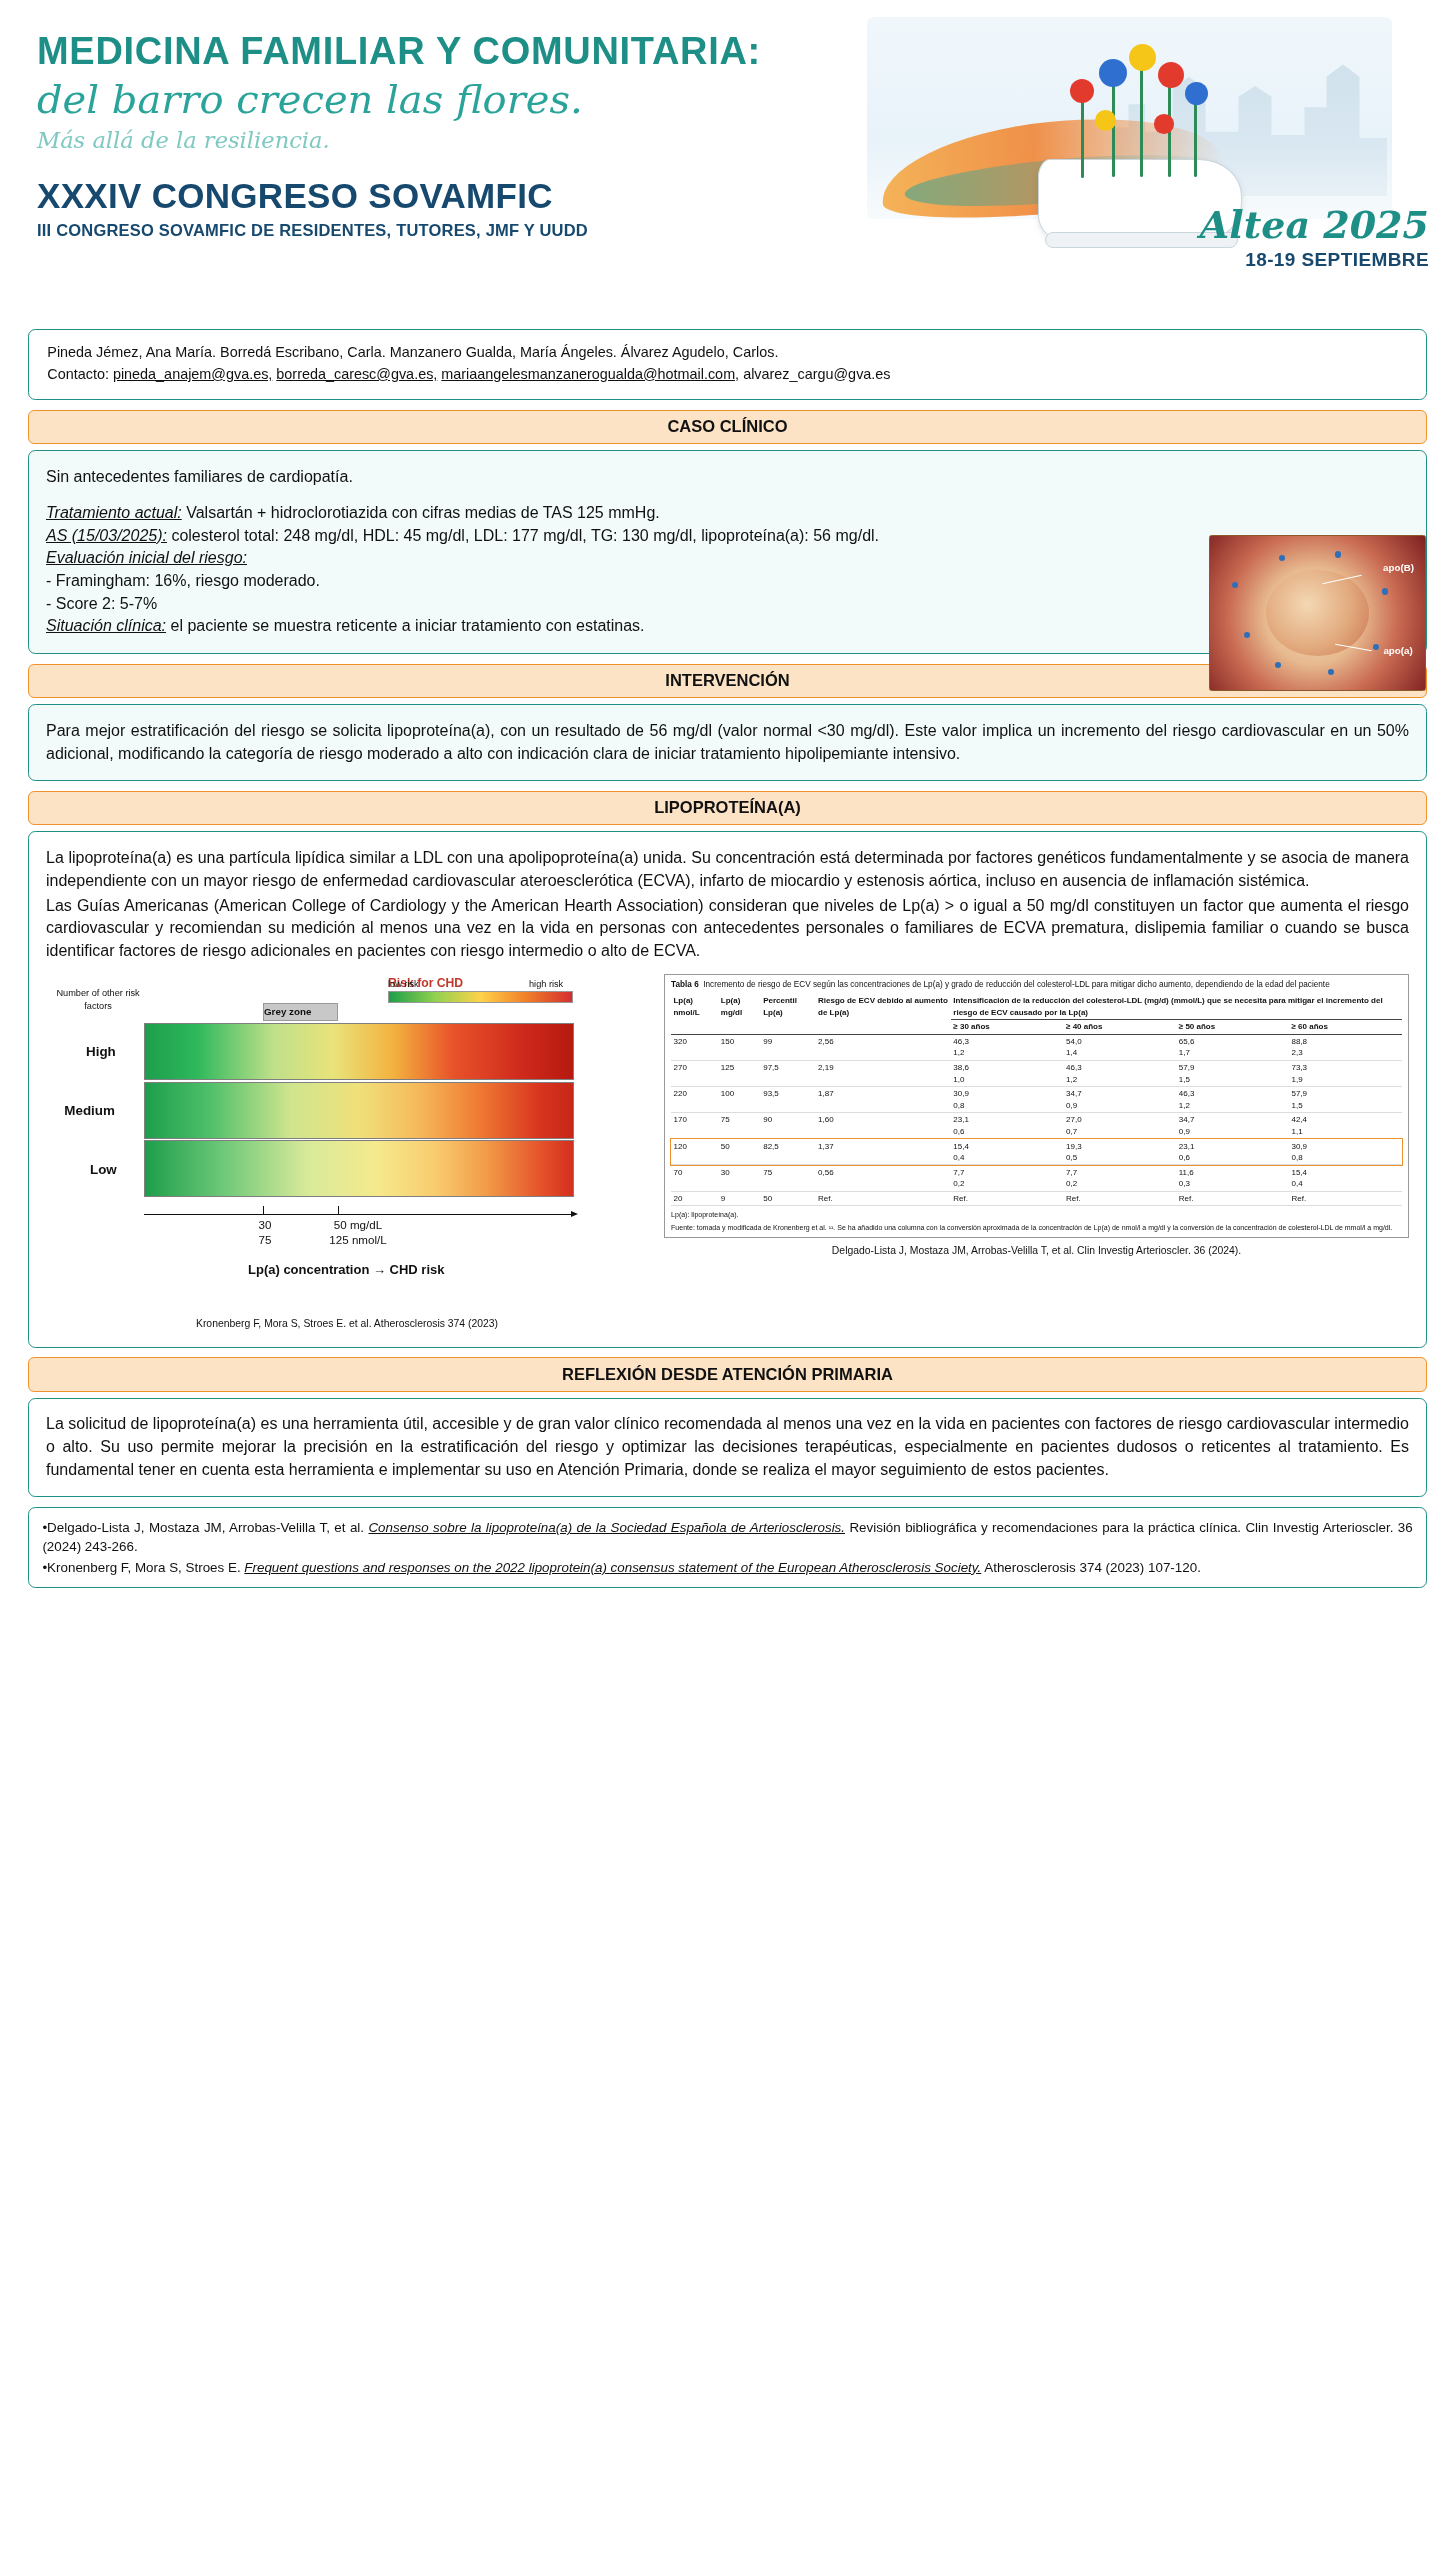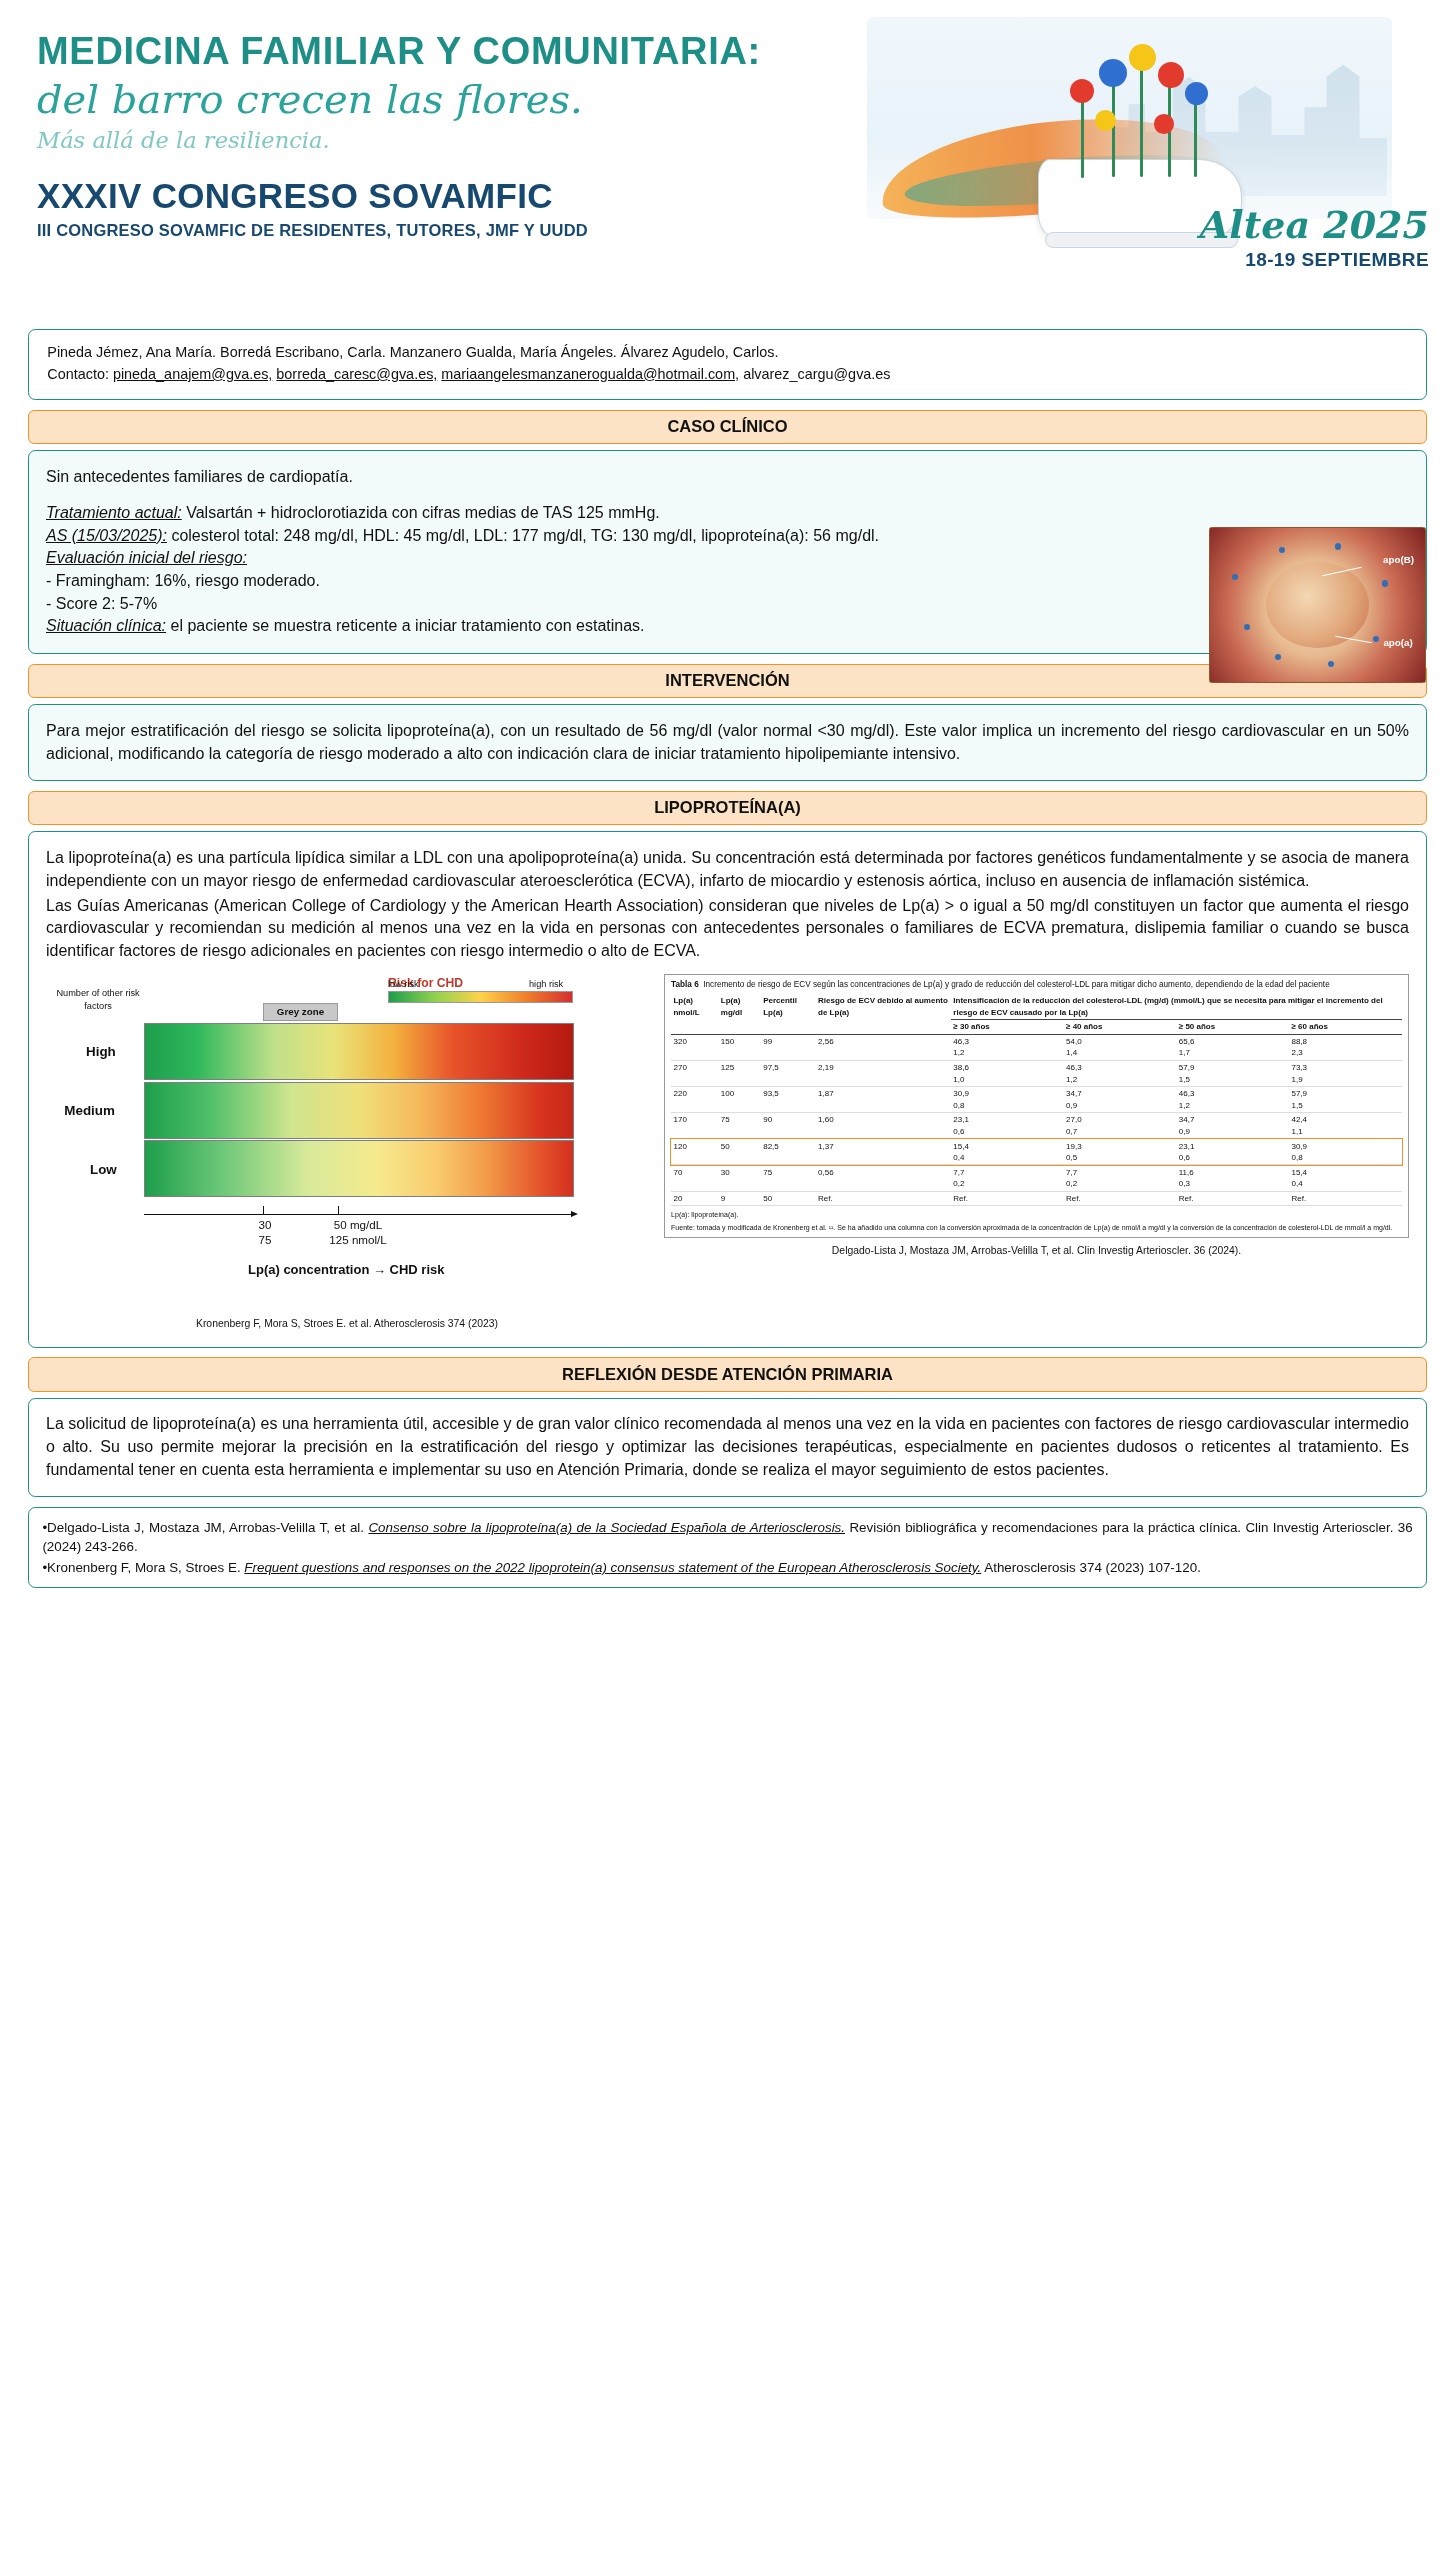--- a/index.html
+++ b/index.html
@@ -97,21 +97,21 @@
     border:1.8px solid #1d8f86; border-radius:7.3px; background:#f2fafa;
     padding:14.7px 17px; margin-top:6.1px; font-size:16px; line-height:1.42; color:#111;
   }
   .sec-body.plain { background:#ffffff; }
   .u { text-decoration:underline;font-style:italic; }
   .just { text-align:justify; }
 
   
   .case-row { position:relative; }
   .case-img {
-    position:absolute; right:0px; top:76px; width:215px; height:154px;
+    position:absolute; right:0px; top:84px; width:215px; height:154px;
     border:1.2px solid #8b5a2b; border-radius:2.4px; overflow:hidden;
     background:radial-gradient(circle at 48% 52%, #f6e0c8 0%, #e7b98e 35%, #c96a52 62%, #7d1f1f 100%);
   }
   .case-img .core {
     position:absolute; left:26%; top:22%; width:48%; height:56%;
     background:radial-gradient(circle at 40% 40%, #f3d8b4 0%, #e2a97d 55%, #c9714f 100%);
     border-radius:50%;
   }
   .case-img .spike {
     position:absolute; width:6.1px; height:6.1px; background:#2e6fb7; border-radius:50%;
@@ -132,21 +132,21 @@
   .chd-title { position:absolute; left:342px; top:1.2px; font-size:12.2px; font-weight:bold; color:#c0392b;}
   .chd-legend { position:absolute; left:342px; top:17px; width:183px; height:9.8px;
     background:linear-gradient(90deg,#1d9e4b 0%,#8fd14f 25%,#ffd24a 50%,#f07f2a 75%,#d32f2f 100%);
     border:0.6px solid #999;}
   .chd-legend-l { position:absolute; left:342px; top:3.7px; font-size:9.2px; color:#111;}
   .chd-legend-r { position:absolute; left:483px; top:3.7px; font-size:9.2px; color:#111;}
   .chd-nrf { position:absolute; left:6.1px; top:13.4px; width:92px; font-size:9.2px; color:#111; text-align:center;}
   .grey-zone {
     position:absolute; left:217px; top:29px; width:73px; height:16px;
     background:#c8c8c8; border:0.6px solid #999; font-size:9.8px; font-weight:bold;
-    text-align:center; line-height:16px; color:#111;
+    text-align:left; line-height:16px; color:#111;
   }
   .grid-row { position:absolute; left:98px; width:428px; height:55px; border:0.6px solid #7f7f7f; }
   .r-high { top:49px; background:linear-gradient(90deg,#1d9e4b 0%, #2eb85c 12%, #bfe08a 30%, #e9e37a 44%, #f3b23f 58%, #e8532a 72%, #cf2a1c 88%, #b5190f 100%); }
   .r-med  { top:108px; background:linear-gradient(90deg,#1d9e4b 0%, #4fbf6a 15%, #cfe58e 34%, #f0e07a 50%, #f6b95a 64%, #ef7b33 78%, #d9351f 92%, #c62718 100%); }
   .r-low  { top:166px; background:linear-gradient(90deg,#1d9e4b 0%, #6cc878 18%, #d8ea9a 38%, #f5ea8d 54%, #f9cb6e 68%, #f29a47 80%, #e4502a 93%, #d32f1e 100%); }
   .rlab { position:absolute; left:40px; font-size:13.4px; font-weight:bold; color:#111;}
   .axis-x { position:absolute; left:98px; top:240px; width:428px; height:1.2px; background:#111;}
   .axis-x:after{ content:""; position:absolute; right:-6.1px; top:-3.1px; border-left:7.3px solid #111; border-top:3.7px solid transparent; border-bottom:3.7px solid transparent;}
   .tickv { position:absolute; width:1.2px; height:8.6px; background:#111; top:232px;}
   .tlab { position:absolute; font-size:11.6px; color:#111; text-align:center; width:86px;}

